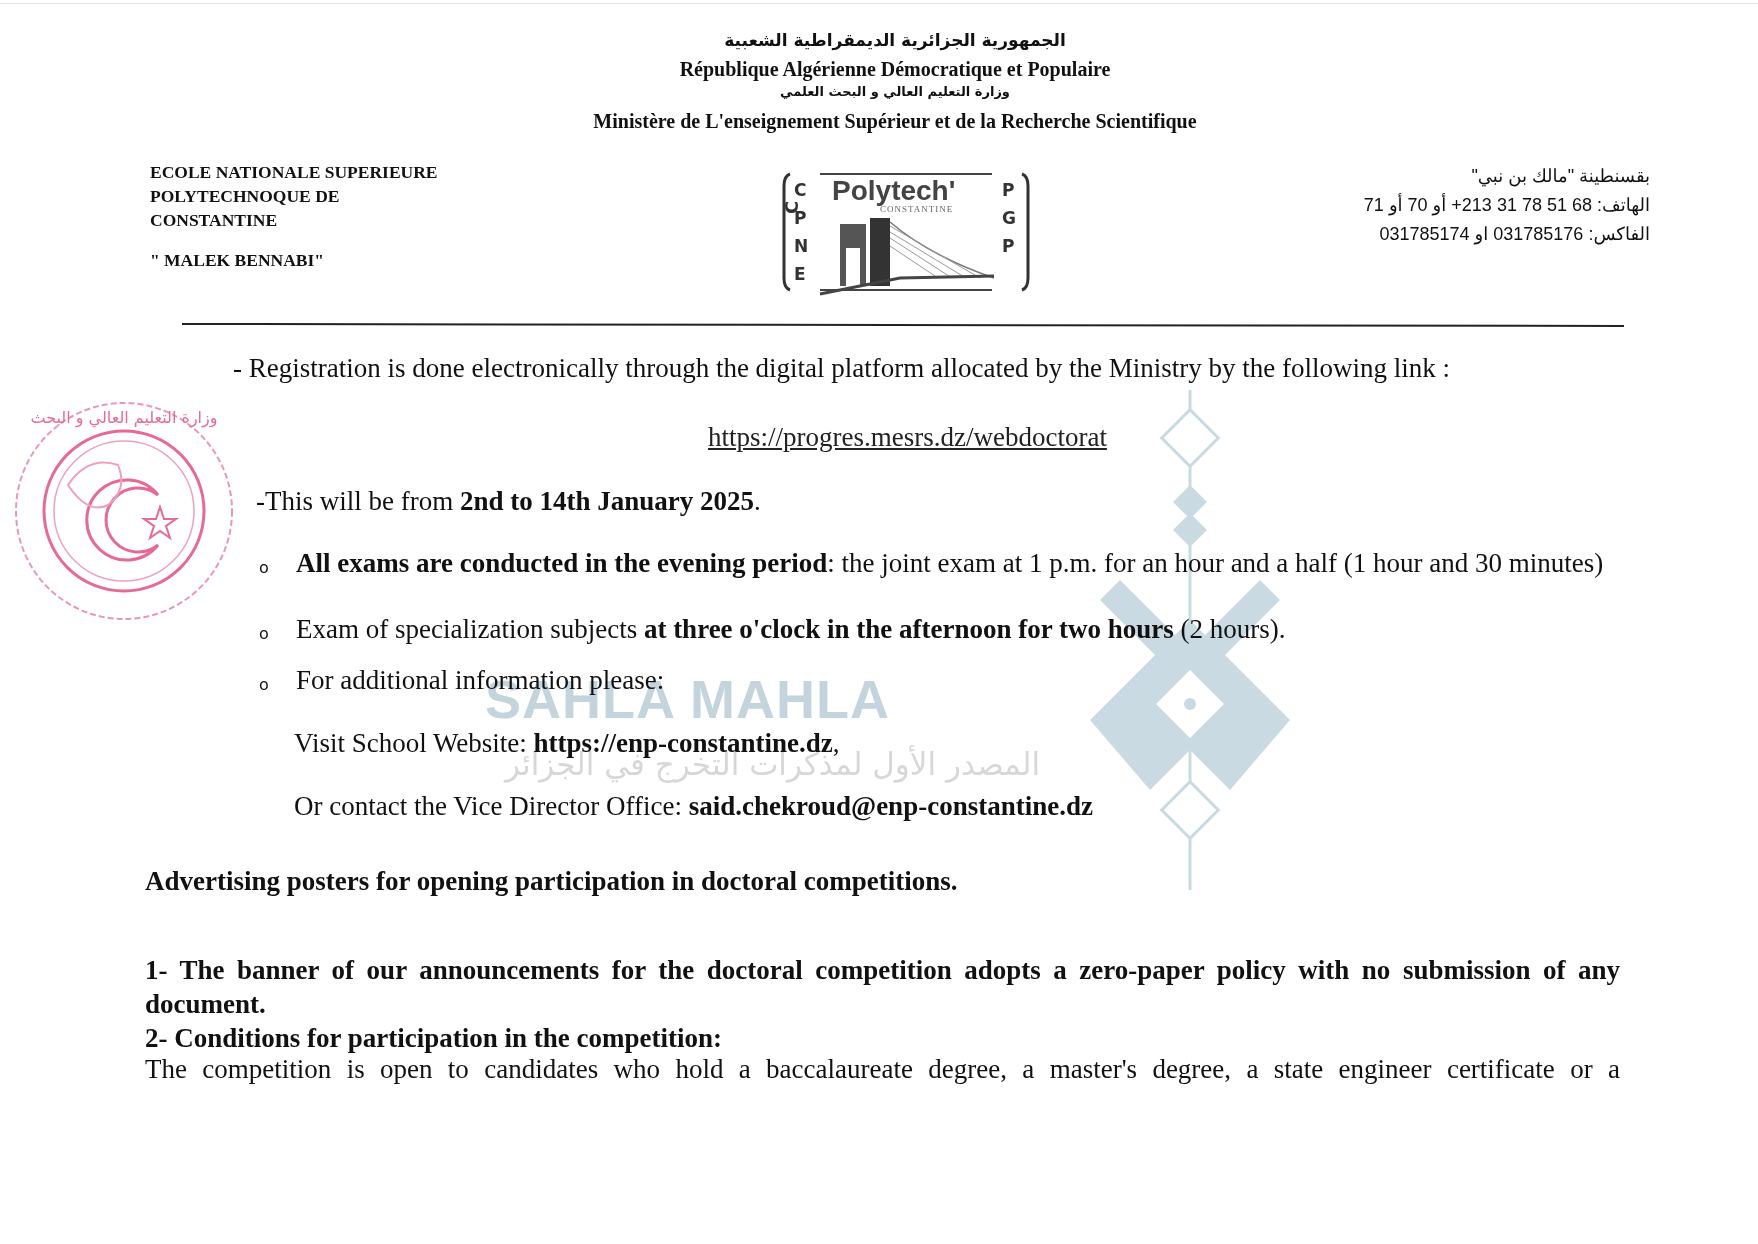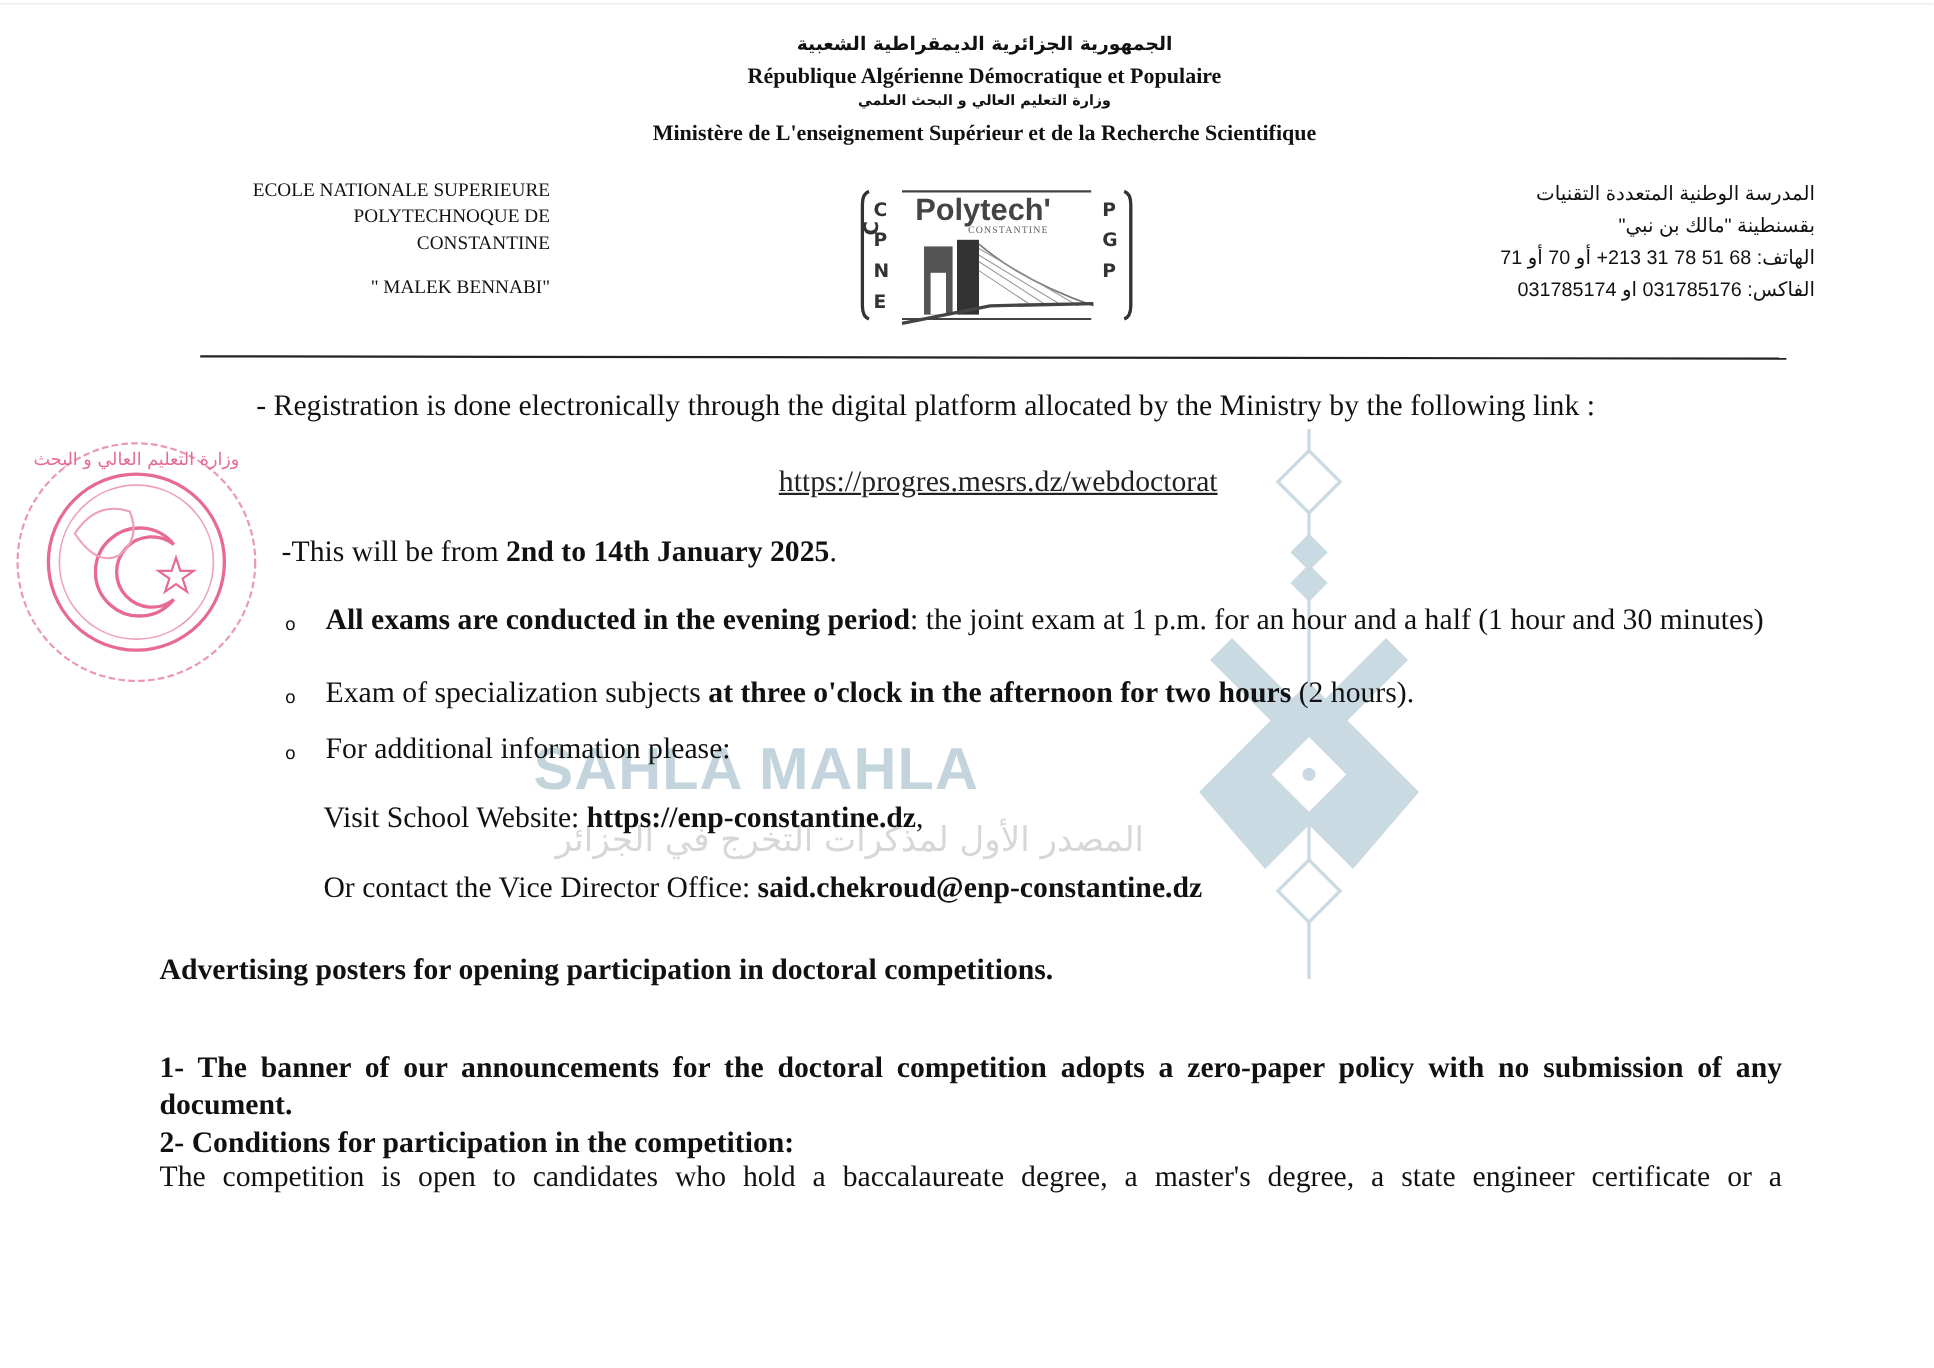--- a/index.html
+++ b/index.html
@@ -10,21 +10,21 @@
   }
   .topline { position: absolute; left: 0; top: 3px; width: 1758px; height: 1px; background: #e6e6e6; }
 
   .hdr-center { position: absolute; left: 0; width: 1758px; text-align: center; font-weight: bold; margin-left: 16px; }
   .ar { direction: rtl; font-family: "DejaVu Sans", sans-serif; }
   #h-ar1 { top: 30px; font-size: 17px; }
   #h-fr1 { top: 58px; font-size: 20px; }
   #h-ar2 { top: 84px; font-size: 13px; }
   #h-fr2 { top: 110px; font-size: 20px; }
 
-  .left-block { position: absolute; left: 150px; top: 160px; width: 350px; text-align: right; font-weight: normal; font-size: 17.5px; line-height: 24px; }
+  .left-block { position: absolute; left: 150px; top: 160px; width: 350px; text-align: left; font-weight: bold; font-size: 17.5px; line-height: 24px; }
   .left-block .quote { margin-top: 16px; }
 
   .right-block { position: absolute; left: 1290px; top: 162px; width: 360px; direction: rtl; text-align: right; font-family: "Liberation Sans", sans-serif; font-size: 18px; line-height: 29px; }
 
   .logo { position: absolute; left: 780px; top: 166px; width: 252px; height: 132px; }
 
   .hr { position: absolute; left: 182px; top: 324px; width: 1442px; height: 2px; background: #222; transform: rotate(0.08deg); }
 
   .watermark-motif { position: absolute; left: 1070px; top: 390px; width: 240px; height: 500px; opacity: 0.55; pointer-events: none; }
   .wm-sahla { position: absolute; left: 485px; top: 668px; font-family: "Liberation Sans", sans-serif; font-weight: bold; font-size: 54px; color: #b9cdd8; letter-spacing: 1px; opacity: 0.85; }
@@ -87,21 +87,20 @@
     <rect x="60" y="58" width="26" height="62" fill="#555"></rect>
     <rect x="90" y="52" width="20" height="68" fill="#333"></rect>
     <rect x="66" y="82" width="14" height="38" fill="#fff"></rect>
     <path d="M110 56 Q150 90 214 112" fill="none" stroke="#777" stroke-width="1.5"></path>
     <path d="M110 60 L200 112 M110 66 L186 112 M110 72 L172 112 M110 80 L158 112" stroke="#999" stroke-width="1"></path>
     <path d="M40 128 L120 112 L214 110" fill="none" stroke="#444" stroke-width="3"></path>
   </svg>
 </div>
 
 <div class="right-block">
-  <div>المدرسة الوطنية المتعددة التقنيات</div>
   <div>بقسنطينة "مالك بن نبي"</div>
   <div>
     <span>الهاتف:</span>
     <span>68 51 78 31 213+ أو 70 أو 71</span>
   </div>
   <div>
     <span>الفاكس:</span>
     <span>031785176 او 031785174</span>
   </div>
 </div>

